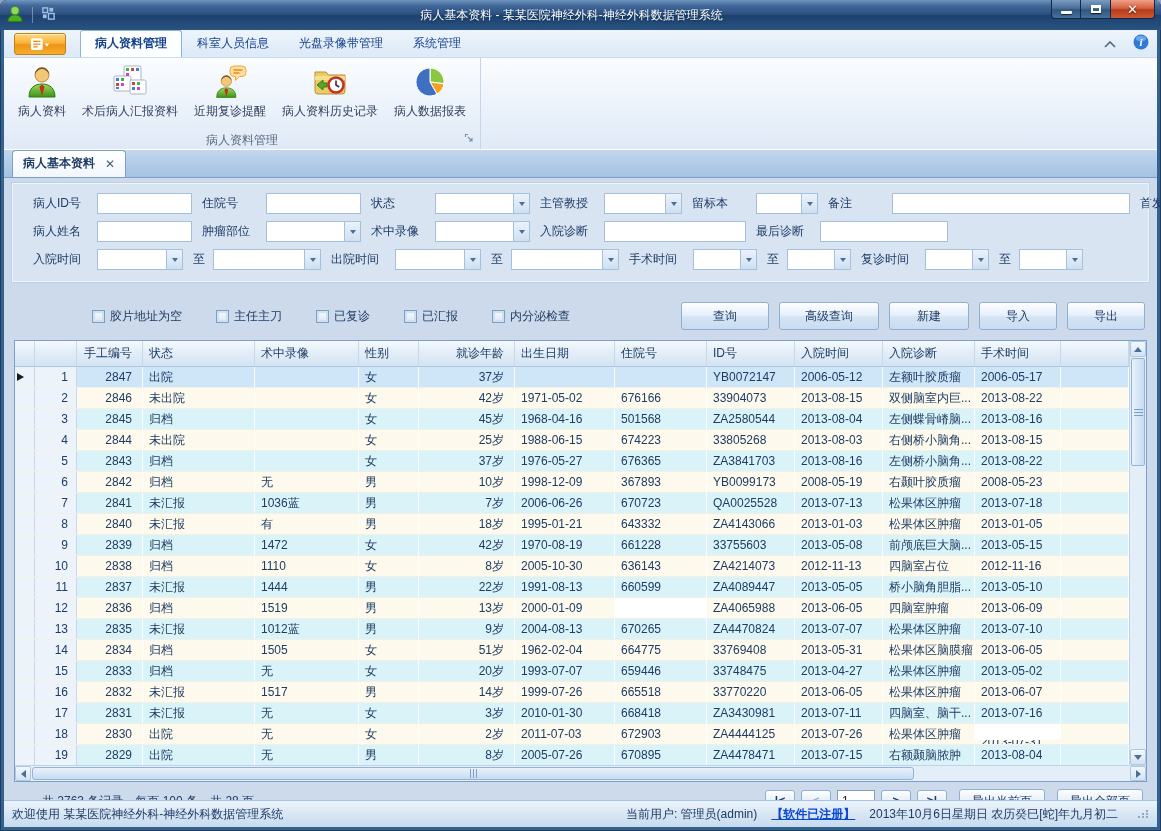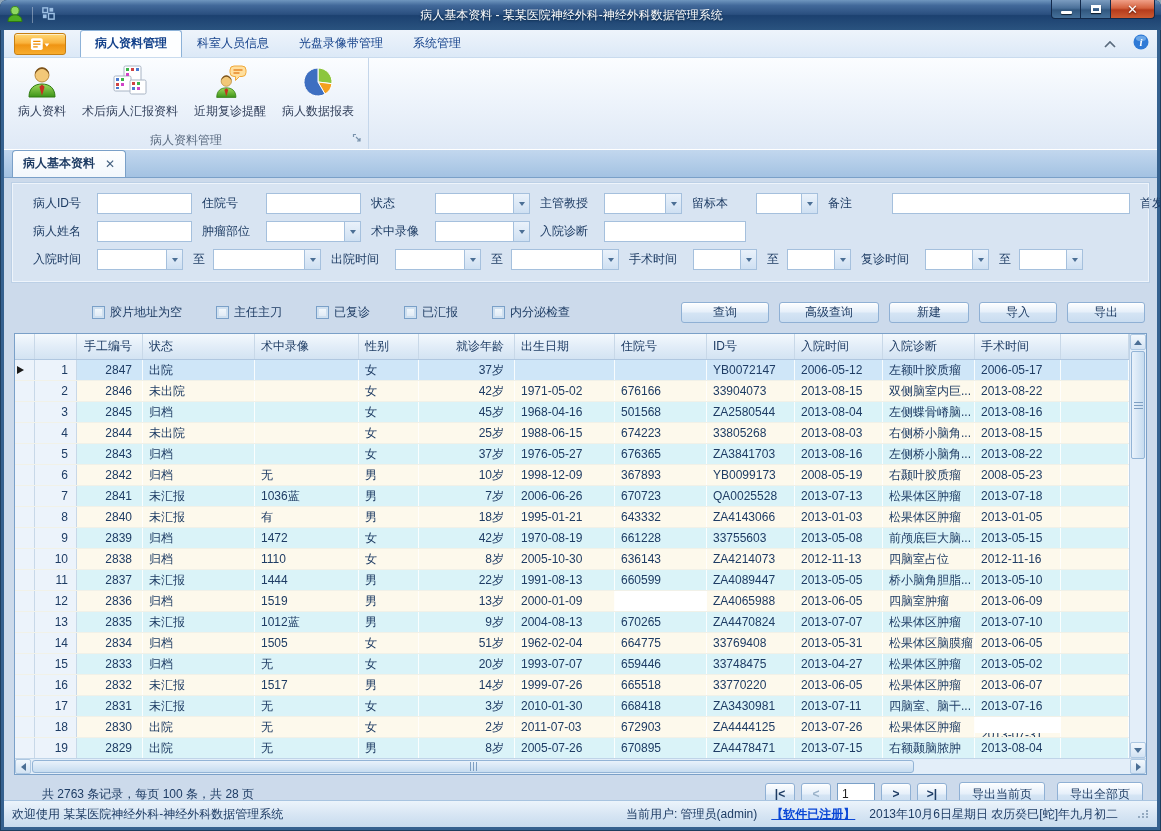--- a/index.html
+++ b/index.html
@@ -57,21 +57,21 @@
   .ffield label.narrow{min-width:14px;}
   .tinput{height:21px;border:1px solid #a5c0dd;background:#fff;padding:0 4px;font:inherit;color:var(--ink);}
   .combo{height:21px;border:1px solid #a5c0dd;background:#fff;display:flex;}
   .combo .cval{flex:1;}
   .combo .cbtn{width:16px;background:linear-gradient(180deg,#eaf2fb,#cfe0f2);border-left:1px solid #a5c0dd;display:flex;align-items:center;justify-content:center;}
   .tri-down{width:0;height:0;border-left:3.5px solid transparent;border-right:3.5px solid transparent;border-top:4px solid #4b6f95;}
 
   .toolrow{display:flex;align-items:center;padding:20px 4px 10px 80px;}
   .chk{display:flex;align-items:center;margin-right:34px;}
   .chk .box{width:13px;height:13px;border:1px solid #7aa0c8;background:linear-gradient(180deg,#f6fafd,#dce8f4);box-shadow:0 0 0 2px #cfe0f0 inset;margin-right:5px;}
-  .btn{height:21px;border:1px solid var(--border-blue);border-radius:3px;background:linear-gradient(180deg,#fdfeff 0%,#e7f0fa 45%,#d4e4f4 55%,#c9dcf0 100%);color:var(--ink);display:flex;align-items:center;justify-content:center;font:inherit;cursor:default;box-shadow:inset 0 1px 0 #fff;}
+  .btn{height:28px;border:1px solid var(--border-blue);border-radius:3px;background:linear-gradient(180deg,#fdfeff 0%,#e7f0fa 45%,#d4e4f4 55%,#c9dcf0 100%);color:var(--ink);display:flex;align-items:center;justify-content:center;font:inherit;cursor:default;box-shadow:inset 0 1px 0 #fff;}
   .actions{margin-left:auto;display:flex;gap:10px;}
 
   
   .gridwrap{display:flex;flex-direction:column;border:1px solid #7aa0c8;background:#fff;height:442px;margin:0 2px;}
   .gridmain{flex:1;display:flex;min-height:0;}
   .gridcols{flex:1;display:flex;flex-direction:column;min-width:0;}
   .ghead{flex:0 0 26px;display:flex;background:linear-gradient(180deg,#f4f9fd 0%,#e2edf8 50%,#d3e3f2 100%);border-bottom:1px solid #b0c7e0;}
   .gcell{padding:0 6px;display:flex;align-items:center;white-space:nowrap;overflow:hidden;}
   .gcell.h{border-right:1px solid #c8d8e8;font-weight:normal;color:var(--ink);}
   .gcell.r{justify-content:flex-end;padding-right:10px;}
@@ -250,20 +250,32 @@
                   </g>
                   <path d="M22 2h8a4 4 0 0 1 4 4v2.5a4 4 0 0 1-4 4h-2.5l-4 4v-4H22a4 4 0 0 1-4-4V6a4 4 0 0 1 4-4z" fill="#ffdf9e" stroke="#f0a93c"></path>
                   <path d="M21.5 6h9M21.5 9h6" stroke="#e8882a" stroke-width="1.4" fill="none"></path>
                 </svg>
               </span>
               <span class="bb-label">近期复诊提醒</span>
             </div>
             <div class="bigbtn">
               <span>
                 <svg width="36" height="36" viewBox="0 0 36 36">
+                  <path d="M3 8h11l2.5 3H33v16a3 3 0 0 1-3 3H6a3 3 0 0 1-3-3z" fill="#eccb63" stroke="#b5923a"></path>
+                  <path d="M3 12h30v4H3z" fill="#f7e49a" opacity="0.85"></path>
+                  <path d="M15 19h-4v-3l-6 5 6 5v-3h4z" fill="#56a62e" stroke="#3c7d1d"></path>
+                  <circle cx="24" cy="21" r="7.5" fill="#fff" stroke="#c43226" stroke-width="2.6"></circle>
+                  <path d="M24 16.5V21l3.2 2" stroke="#333" stroke-width="1.6" fill="none"></path>
+                </svg>
+              </span>
+              <span class="bb-label">病人资料历史记录</span>
+            </div>
+            <div class="bigbtn">
+              <span>
+                <svg width="36" height="36" viewBox="0 0 36 36">
                   <path d="M18 18 L18 4 A14 14 0 0 1 31.9 19.7 Z" fill="#8cc63e" stroke="#fff"></path>
                   <path d="M18 18 L31.9 19.7 A14 14 0 0 1 25 30.1 Z" fill="#f5a01f" stroke="#fff"></path>
                   <path d="M18 18 L25 30.1 A14 14 0 1 1 18 4 Z" fill="#3e6fc1" stroke="#fff"></path>
                 </svg>
               </span>
               <span class="bb-label">病人数据报表</span>
             </div>
           </div>
         <div class="rgroup-label">
           <span>病人资料管理</span>
@@ -351,20 +363,24 @@
               <div class="combo" style="width: 95px;">
                 <span class="cval"></span>
                 <span class="cbtn">
                   <span class="tri-down"></span>
                 </span>
               </div>
             </div>
             <div class="ffield">
               <label>入院诊断</label>
               <input class="tinput" style="width: 142px;">
+            </div>
+            <div class="ffield">
+              <label>最后诊断</label>
+              <input class="tinput" style="width: 128px;">
             </div>
           </div>
           <div class="frow">
             <div class="ffield">
               <label>入院时间</label>
               <div class="combo" style="width: 86px;">
                 <span class="cval"></span>
                 <span class="cbtn">
                   <span class="tri-down"></span>
                 </span>

